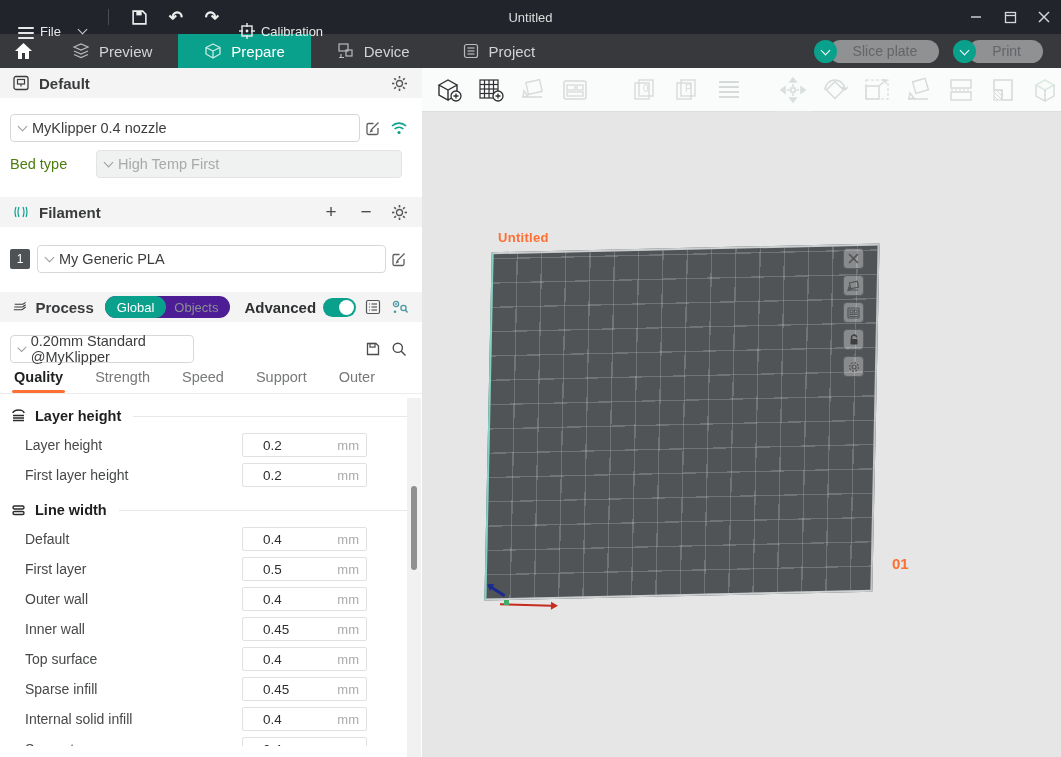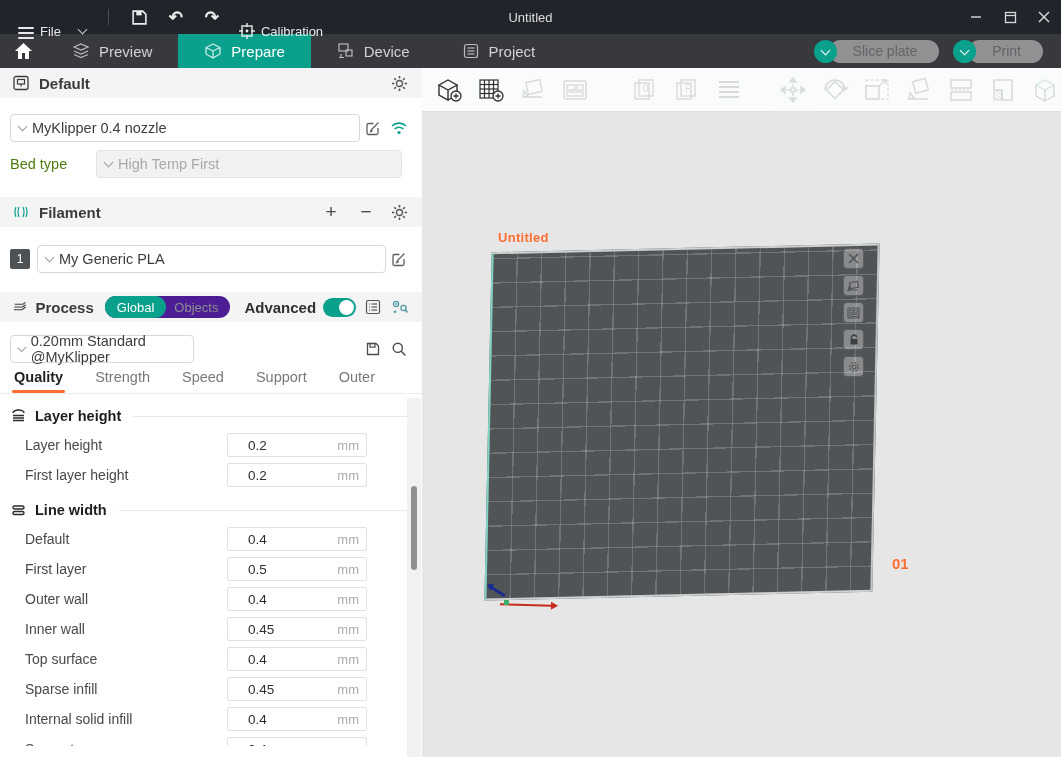--- a/index.html
+++ b/index.html
@@ -69,21 +69,21 @@
   .ptab.active::after { content:""; position:absolute; left:-2px; right:-2px; bottom:0; height:3px;
     background:#ff6e32; border-radius:2px; }
   .tabs-divider { height:1px; background:#ececec; }
 
   .params { padding:8px 0 0 0; }
   .group-title { display:flex; align-items:center; gap:8px; padding:6px 12px 6px 10px; }
   .group-title b { font-size:14.5px; color:#1d1e1f; white-space:nowrap; }
   .group-title .rule { flex:1; height:1px; background:#e7e8e8; margin-left:4px; }
   .param-row { display:flex; align-items:center; height:30px; padding-left:25px; }
   .param-label { font-size:14px; color:#474849; flex:1; }
-  .pinput { width:140px; height:24px; border:1px solid #e0e1e1; border-radius:2px; background:#fff;
+  .pinput { width:125px; height:24px; border:1px solid #e0e1e1; border-radius:2px; background:#fff;
     display:flex; align-items:center; position:relative; margin-right:55px; }
   .pinput .val { font-size:13.5px; color:#2c2d2e; padding-left:20px; }
   .pinput .unit { position:absolute; right:7px; font-size:13px; color:#ababac; }
   .cutrow { overflow:hidden; height:12px; }
 
   .scroll-track { position:absolute; right:1px; top:330px; bottom:0; width:14px; background:#f1f1f2; }
   .scroll-thumb { position:absolute; left:4px; top:88px; width:6px; height:84px; background:#8f9091; border-radius:3px; }
 
   
   .viewport { flex:1; position:relative; background:#e6e6e6; }

